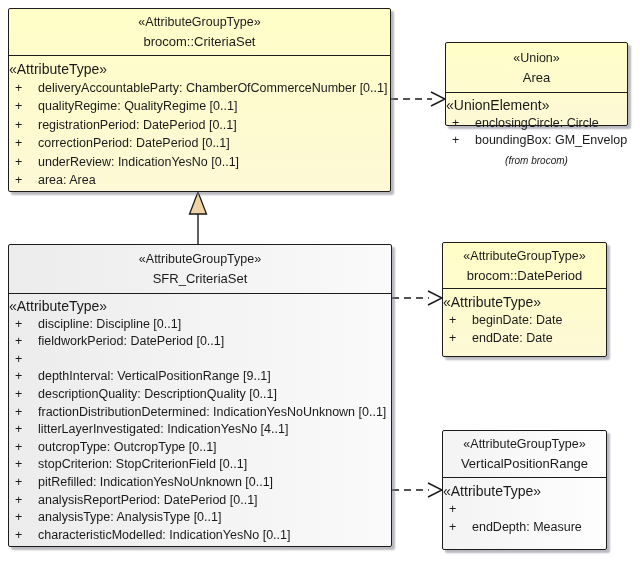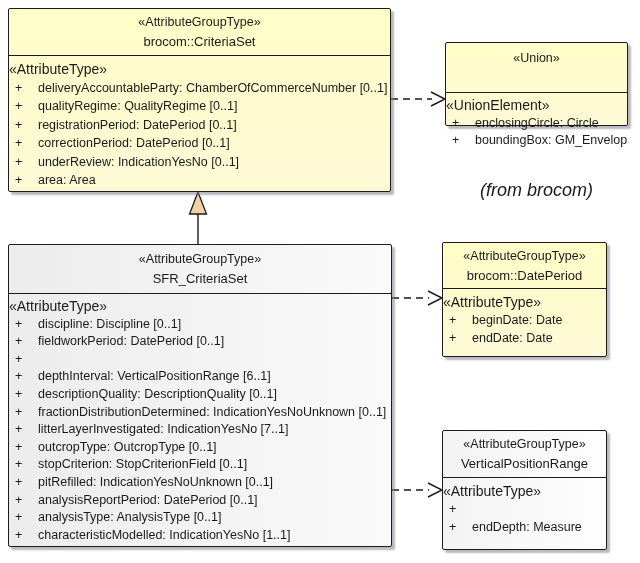--- a/index.html
+++ b/index.html
@@ -32,22 +32,22 @@
   #box-criteriaset .box-header{height:47px;}
   #box-area{left:445px;top:42px;width:183px;height:84px;--lh:17.5px;}
   #box-area .box-header{height:50px;padding-top:6px;}
   #box-sfr{left:8px;top:244px;width:384px;height:303px;--lh:17.6px;}
   #box-sfr .box-header{height:49px;padding-top:5px;}
   #box-dateperiod{left:442px;top:242px;width:165px;height:115px;--lh:18px;}
   #box-dateperiod .box-header{height:46px;}
   #box-vpr{left:442px;top:430px;width:165px;height:120px;--lh:18px;}
   #box-vpr .box-header{height:47px;}
   #area-caption{
-    position:absolute;left:445px;top:180px;width:183px;text-align:center;
-    font-size:18px;font-style:italic;color:#1a1a1a;
+    position:absolute;left:445px;top:155px;width:183px;text-align:center;
+    font-size:10px;font-style:italic;color:#1a1a1a;
   }
   #connector-overlay{position:absolute;left:0;top:0;width:640px;height:563px;pointer-events:none;}
   #connector-overlay .hit{pointer-events:stroke;}
 </style>
 </head>
 <body>
 
 <div id="canvas">
 
   <svg id="connector-overlay" viewBox="0 0 640 563">
@@ -107,20 +107,21 @@
             <span class="attr-plus">+</span>
             <span class="attr-text">area: Area</span>
           </div>
         </div>
     </div>
   </div>
 
   <div class="uml-box fill-yellow" id="box-area">
     <div class="box-header">
       <div class="stereotype">«Union»</div>
+      <div class="class-name">Area</div>
     </div>
     <div class="box-body">
       <div class="section-label">«UnionElement»</div>
       <div class="rows">
 
           <div class="attr-row">
             <span class="attr-plus">+</span>
             <span class="attr-text">enclosingCircle: Circle</span>
           </div>
 
@@ -151,36 +152,36 @@
             <span class="attr-plus">+</span>
             <span class="attr-text">fieldworkPeriod: DatePeriod [0..1]</span>
           </div>
 
           <div class="attr-row">
             <span class="attr-plus">+</span>
           </div>
 
           <div class="attr-row">
             <span class="attr-plus">+</span>
-            <span class="attr-text">depthInterval: VerticalPositionRange [6..1]</span>
+            <span class="attr-text">depthInterval: VerticalPositionRange [9..1]</span>
           </div>
 
           <div class="attr-row">
             <span class="attr-plus">+</span>
             <span class="attr-text">descriptionQuality: DescriptionQuality [0..1]</span>
           </div>
 
           <div class="attr-row">
             <span class="attr-plus">+</span>
             <span class="attr-text">fractionDistributionDetermined: IndicationYesNoUnknown [0..1]</span>
           </div>
 
           <div class="attr-row">
             <span class="attr-plus">+</span>
-            <span class="attr-text">litterLayerInvestigated: IndicationYesNo [7..1]</span>
+            <span class="attr-text">litterLayerInvestigated: IndicationYesNo [4..1]</span>
           </div>
 
           <div class="attr-row">
             <span class="attr-plus">+</span>
             <span class="attr-text">outcropType: OutcropType [0..1]</span>
           </div>
 
           <div class="attr-row">
             <span class="attr-plus">+</span>
             <span class="attr-text">stopCriterion: StopCriterionField [0..1]</span>
@@ -196,21 +197,21 @@
             <span class="attr-text">analysisReportPeriod: DatePeriod [0..1]</span>
           </div>
 
           <div class="attr-row">
             <span class="attr-plus">+</span>
             <span class="attr-text">analysisType: AnalysisType [0..1]</span>
           </div>
 
           <div class="attr-row">
             <span class="attr-plus">+</span>
-            <span class="attr-text">characteristicModelled: IndicationYesNo [1..1]</span>
+            <span class="attr-text">characteristicModelled: IndicationYesNo [0..1]</span>
           </div>
         </div>
     </div>
   </div>
 
   <div class="uml-box fill-yellow" id="box-dateperiod">
     <div class="box-header">
       <div class="stereotype">«AttributeGroupType»</div>
       <div class="class-name">brocom::DatePeriod</div>
     </div>

